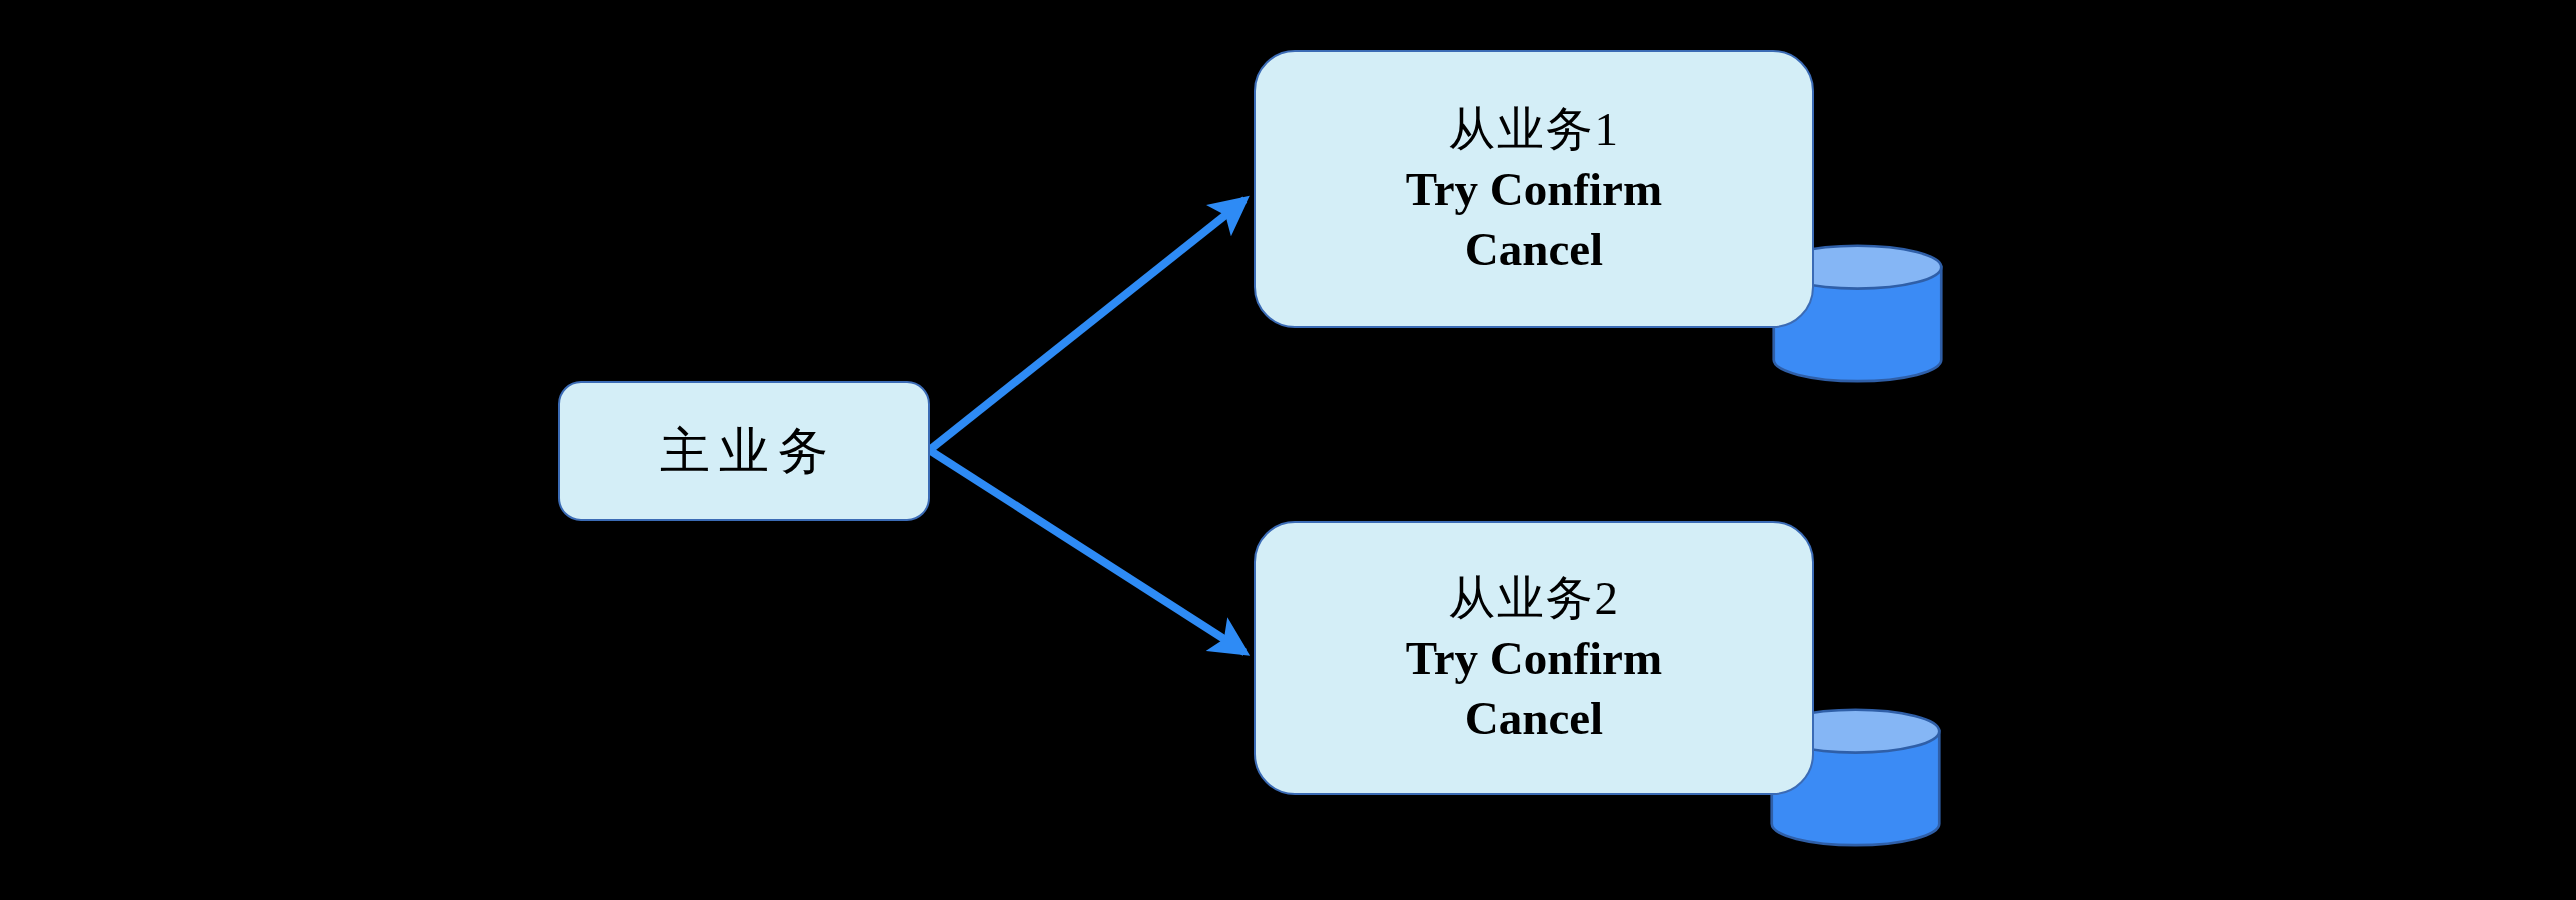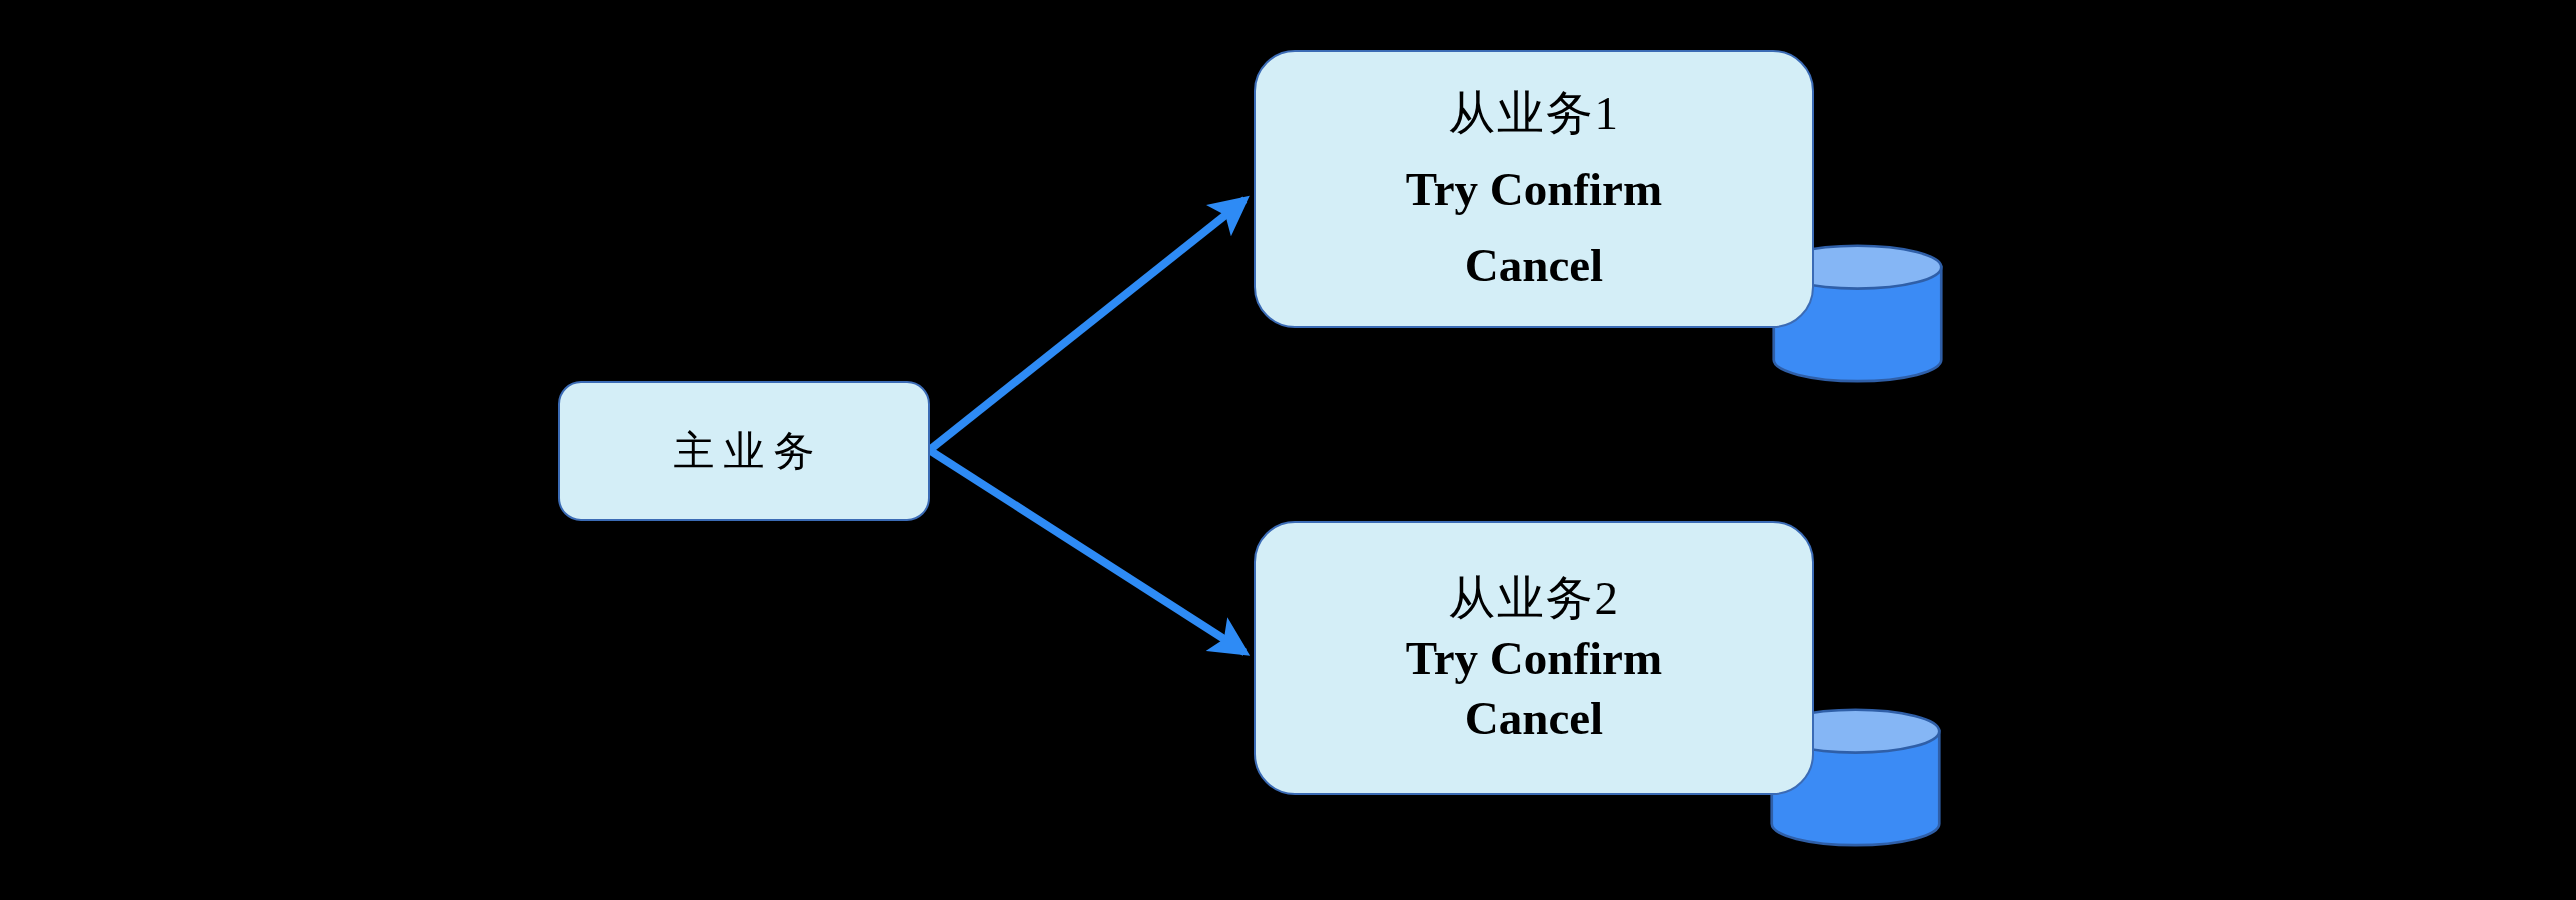--- a/index.html
+++ b/index.html
@@ -39,39 +39,38 @@
     width: 372px;
     height: 140px;
     border-radius: 23px;
     z-index: 6;
   }
   .node-box.sub-node-1 {
     left: 1254px;
     top: 50px;
     width: 560px;
     height: 278px;
-    gap: 16px;
   }
   .node-box.sub-node-2 {
     left: 1254px;
     top: 521px;
     width: 560px;
     height: 274px;
   }
 
   .node-line {
     display: block;
     white-space: nowrap;
   }
   .line-cjk {
     font-size: 47px;
     letter-spacing: 1.8px;
   }
   .main-node .line-cjk {
-    font-size: 41px;
+    font-size: 50px;
     letter-spacing: 9px;
     text-indent: 9px;
   }
   .line-latin {
     font-size: 47px;
     font-weight: bold;
   }
 
   
   .db-cylinder {

